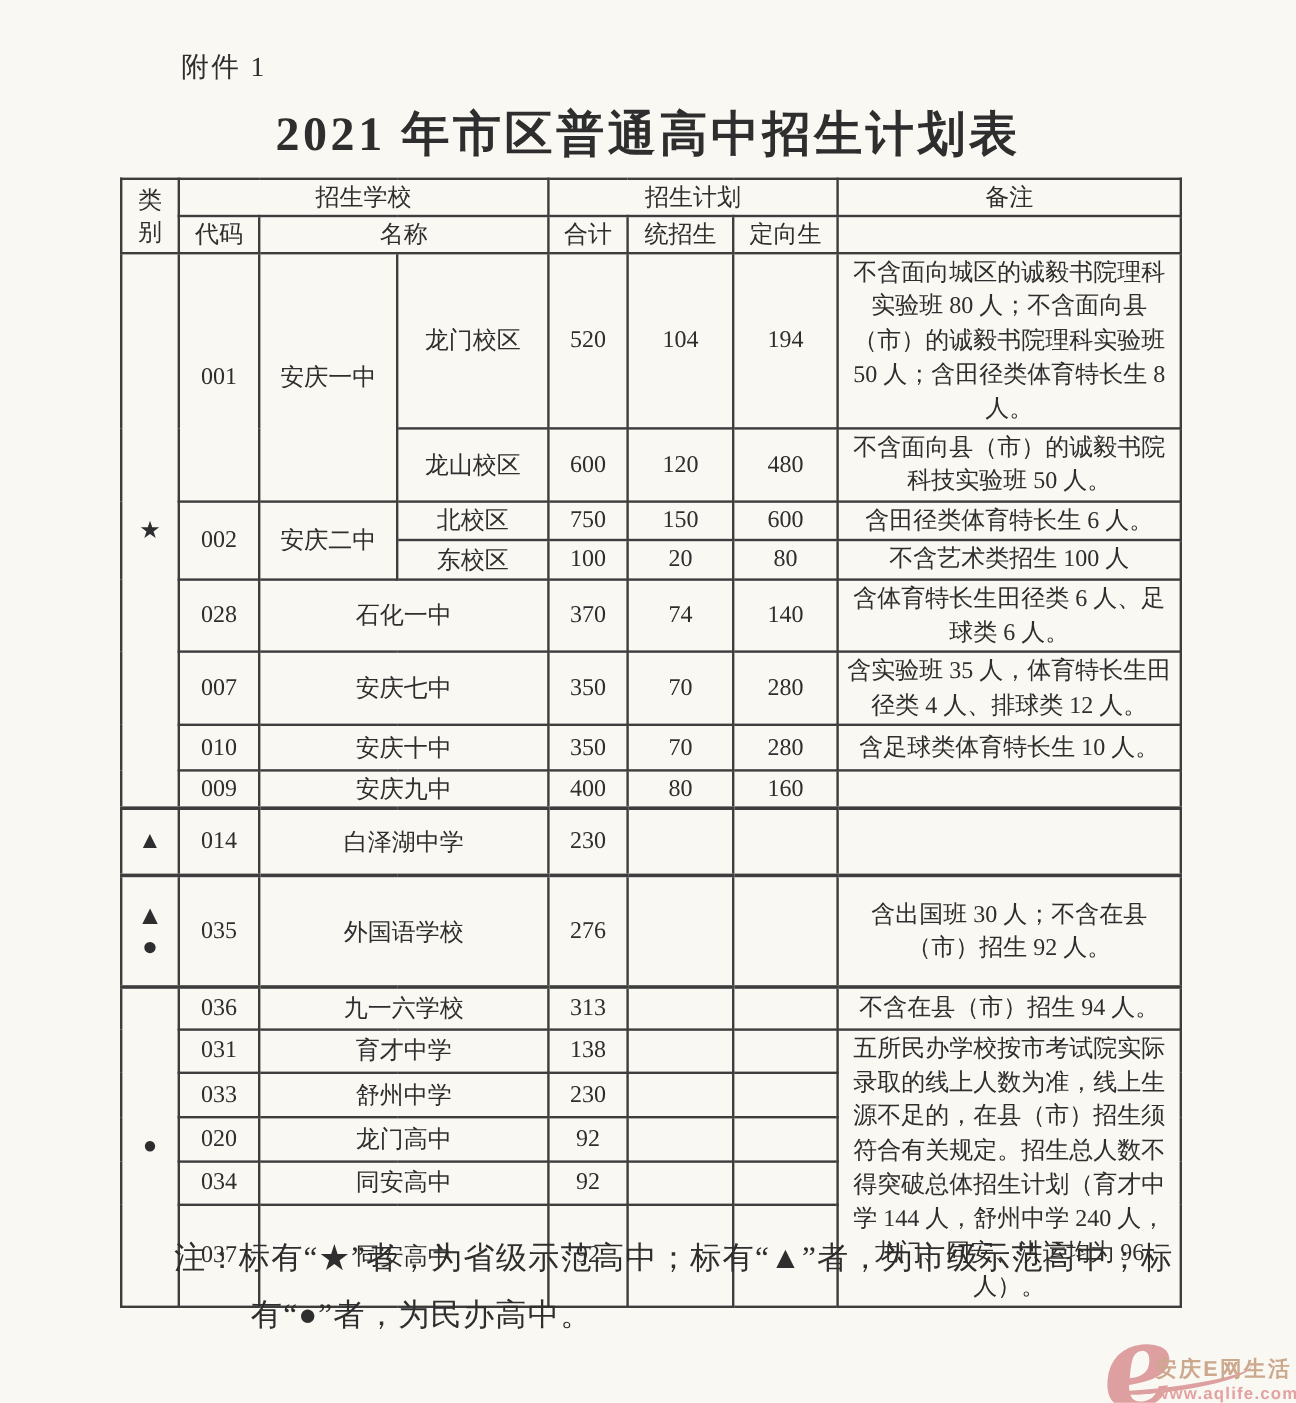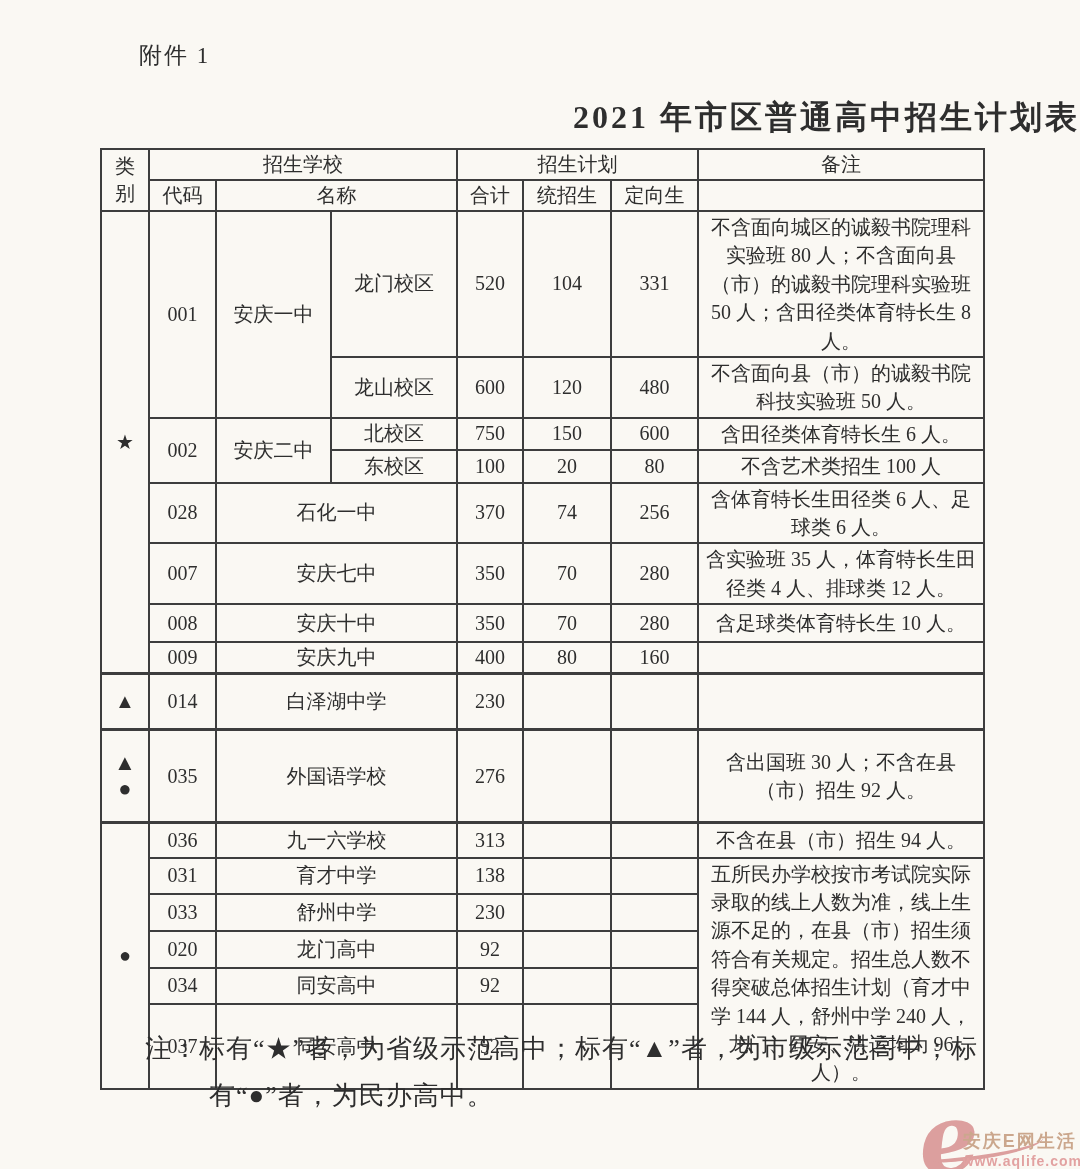--- a/index.html
+++ b/index.html
@@ -1,23 +1,23 @@
 <!DOCTYPE html>
 <html><head>
 <meta charset="utf-8">
 <style>
   html,body{margin:0;padding:0;}
   body{
     width:1080px;height:1169px;position:relative;overflow:hidden;
     background:#faf8f3;color:#2e2e2e;
     font-family:"Liberation Serif","DejaVu Serif",serif;
   }
-  .attachment{position:absolute;left:139px;top:40px;font-size:23px;letter-spacing:2px;}
-  .doc-title{position:absolute;left:0;top:96px;width:100%;text-align:right;
-    font-size:32px;font-weight:bold;letter-spacing:3px;}
+  .attachment{position:absolute;left:151px;top:40px;font-size:23px;letter-spacing:2px;}
+  .doc-title{position:absolute;left:0;top:84px;width:100%;text-align:center;
+    font-size:40px;font-weight:bold;letter-spacing:3px;}
   table.plan{position:absolute;left:100px;top:148px;width:883px;
     border-collapse:collapse;table-layout:fixed;border-radius:16px;}
   table.plan td{
     border:2px solid #3d3d3d;padding:1px 4px;text-align:center;vertical-align:middle;
     font-size:20px;overflow:hidden;
   }
   td.remark{text-align:left;font-size:18px;line-height:1.42;padding:3px 6px;}
   td.mark{font-size:26px;line-height:1.05;}
   td.mark .stack{display:block;font-size:22px;line-height:1.2;}
   tr.sect td{border-top:3px solid #3d3d3d;}
@@ -69,21 +69,21 @@
       <td></td>
     </tr>
 
     <tr style="height:143px">
       <td rowspan="8" class="mark">★</td>
       <td rowspan="2">001</td>
       <td rowspan="2">安庆一中</td>
       <td>龙门校区</td>
       <td>520</td>
       <td>104</td>
-      <td>331</td>
+      <td>194</td>
       <td class="remark">不含面向城区的诚毅书院理科实验班 80 人；不含面向县（市）的诚毅书院理科实验班 50 人；含田径类体育特长生 8 人。</td>
     </tr>
     <tr style="height:59px">
       <td>龙山校区</td>
       <td>600</td>
       <td>120</td>
       <td>480</td>
       <td class="remark">不含面向县（市）的诚毅书院科技实验班 50 人。</td>
     </tr>
     <tr style="height:28px">
@@ -100,33 +100,33 @@
       <td>100</td>
       <td>20</td>
       <td>80</td>
       <td class="remark">不含艺术类招生 100 人</td>
     </tr>
     <tr style="height:50px">
       <td>028</td>
       <td colspan="2">石化一中</td>
       <td>370</td>
       <td>74</td>
-      <td>256</td>
+      <td>140</td>
       <td class="remark">含体育特长生田径类 6 人、足球类 6 人。</td>
     </tr>
     <tr style="height:57px">
       <td>007</td>
       <td colspan="2">安庆七中</td>
       <td>350</td>
       <td>70</td>
       <td>280</td>
       <td class="remark">含实验班 35 人，体育特长生田径类 4 人、排球类 12 人。</td>
     </tr>
     <tr style="height:38px">
-      <td>008</td>
+      <td>010</td>
       <td colspan="2">安庆十中</td>
       <td>350</td>
       <td>70</td>
       <td>280</td>
       <td class="remark">含足球类体育特长生 10 人。</td>
     </tr>
     <tr style="height:29px">
       <td>009</td>
       <td colspan="2">安庆九中</td>
       <td>400</td>

